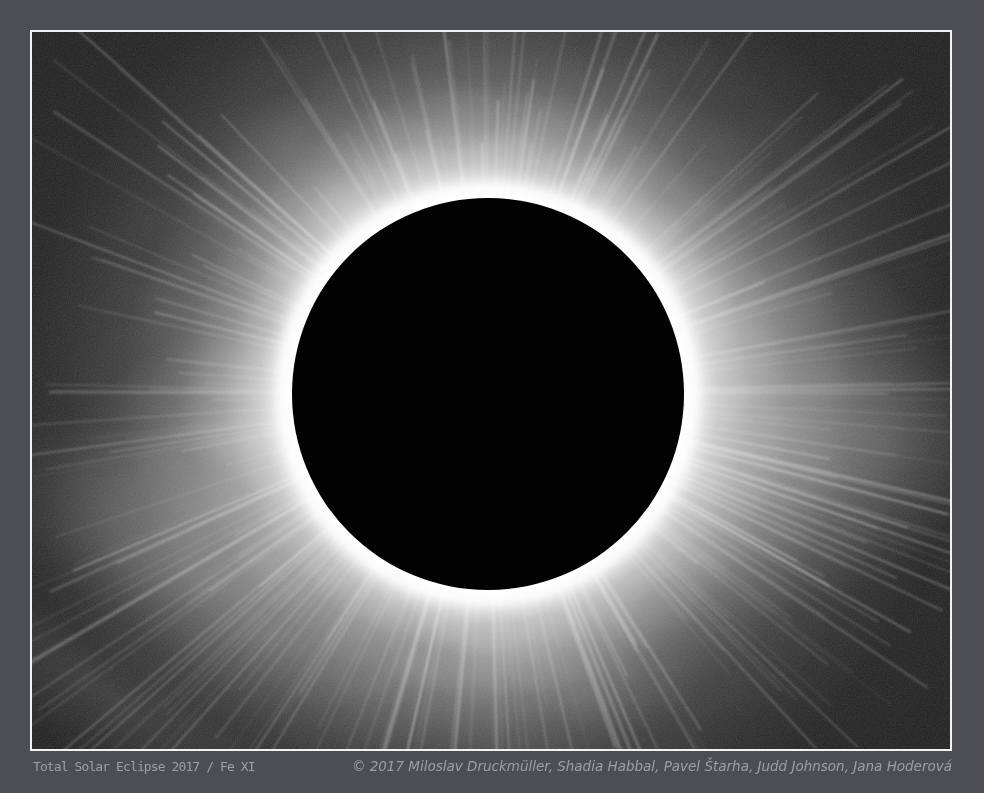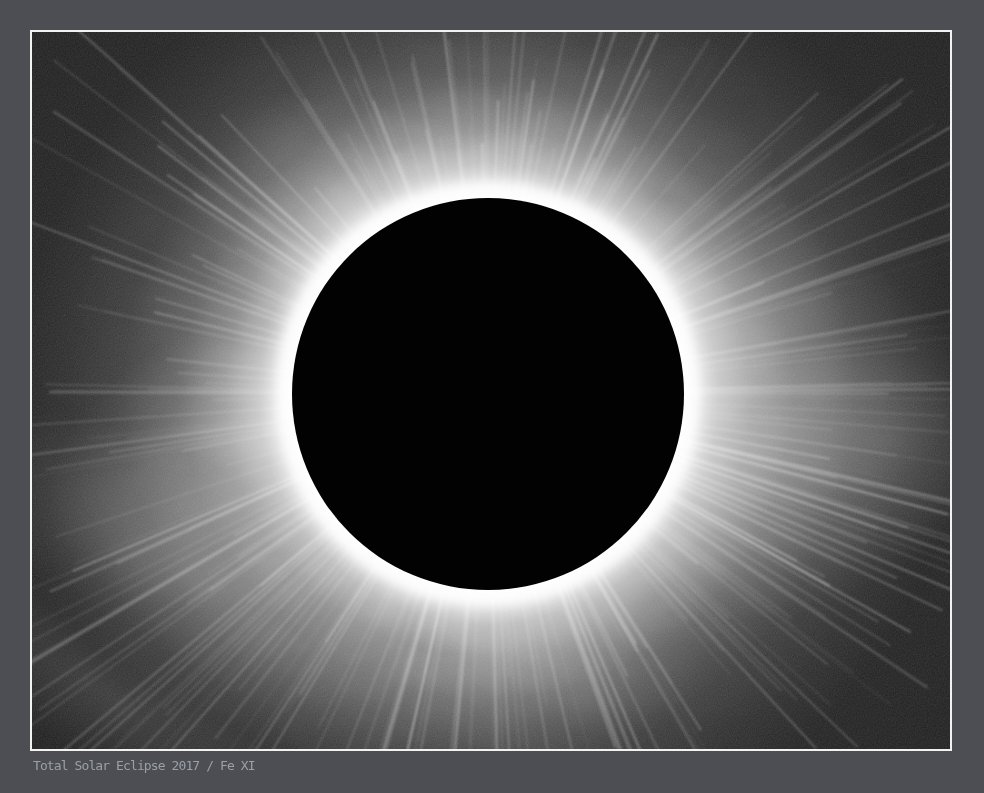--- a/index.html
+++ b/index.html
@@ -398,15 +398,16 @@
       </g>
 
       <rect x="0" y="0" width="918" height="717" filter="url(#grainF)" opacity="0.16"></rect>
 
       <circle cx="456" cy="362" r="196" style="fill:var(--moon,#020202)"></circle>
     </svg>
   </figure>
 
   <div class="caption-bar">
     <span class="caption-left">Total Solar Eclipse 2017 / Fe XI</span>
+    <span class="caption-right">© 2017 Miloslav Druckmüller, Shadia Habbal, Pavel Štarha, Judd Johnson, Jana Hoderová</span>
   </div>
 
 </div>
 
 </body></html>

